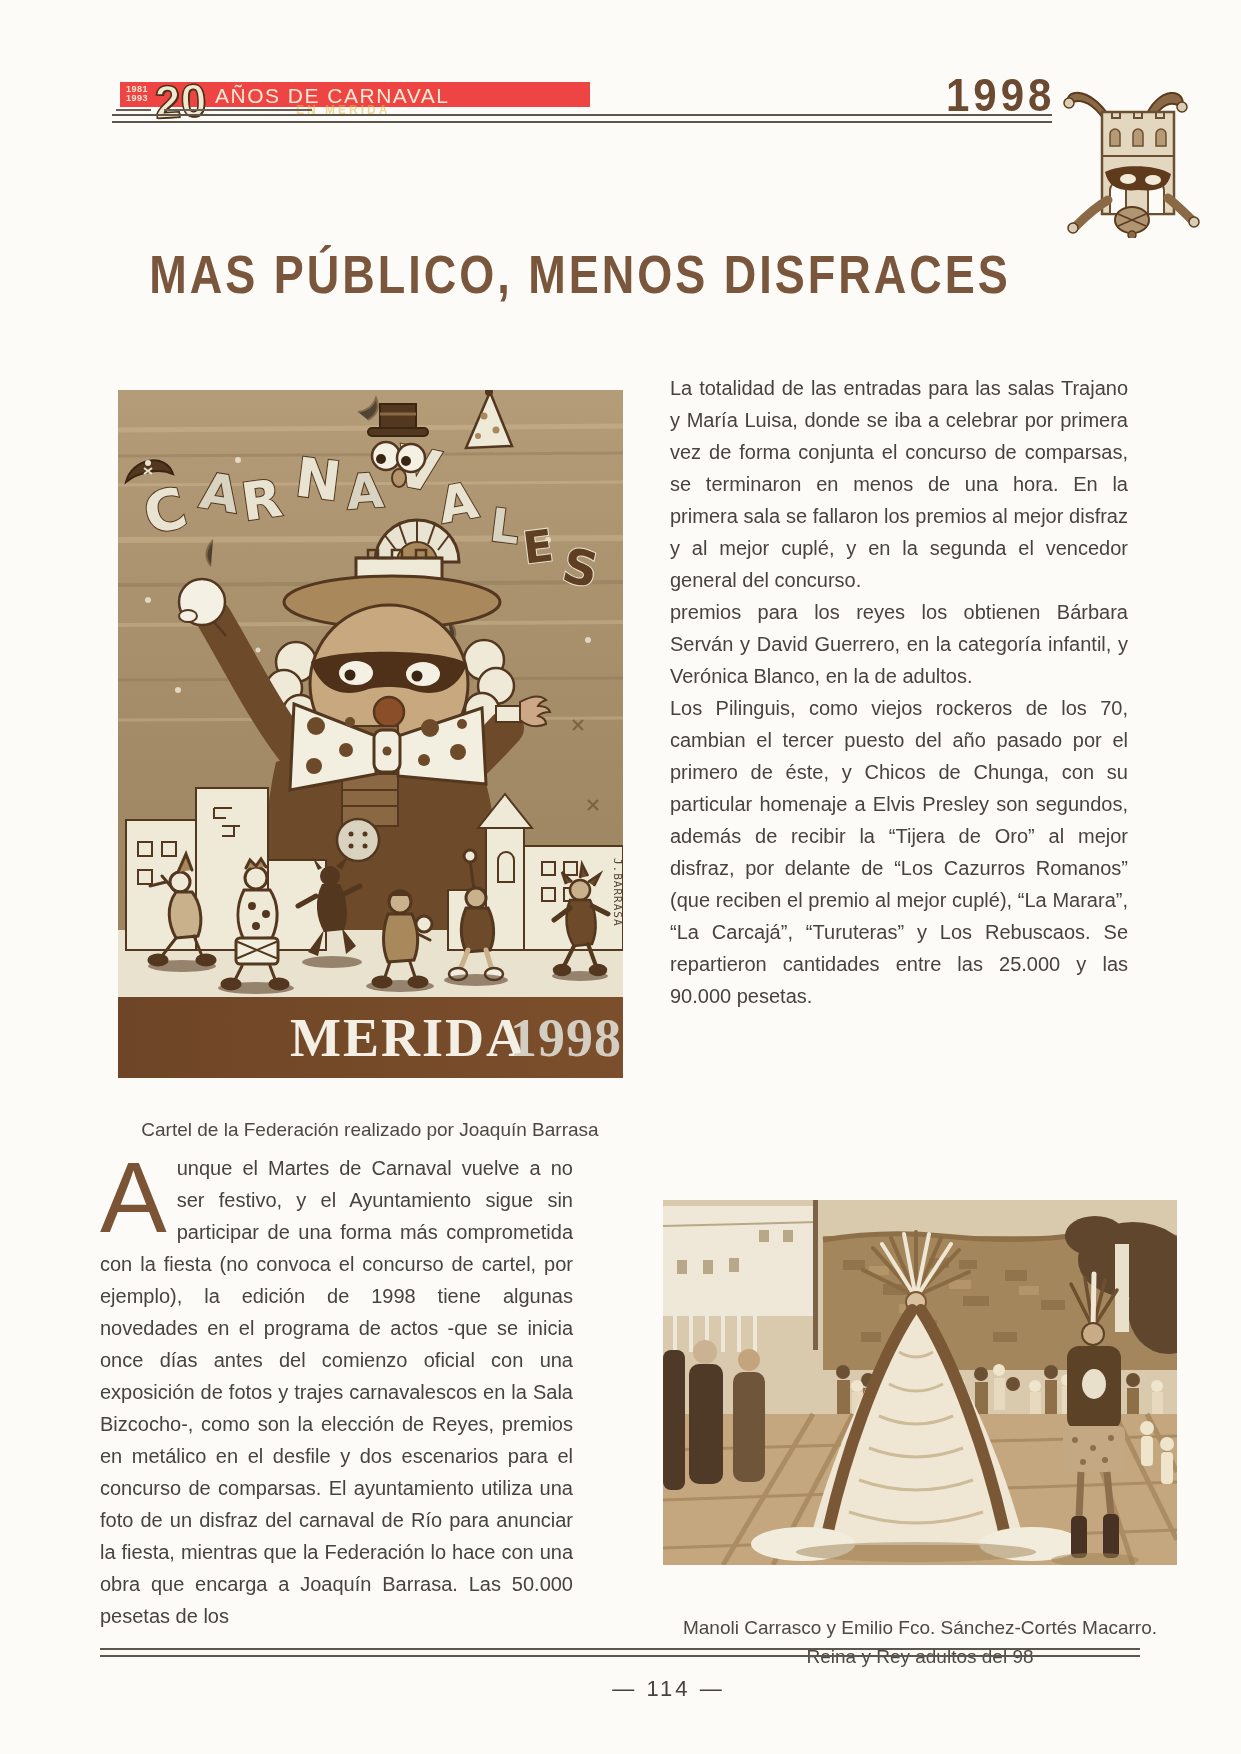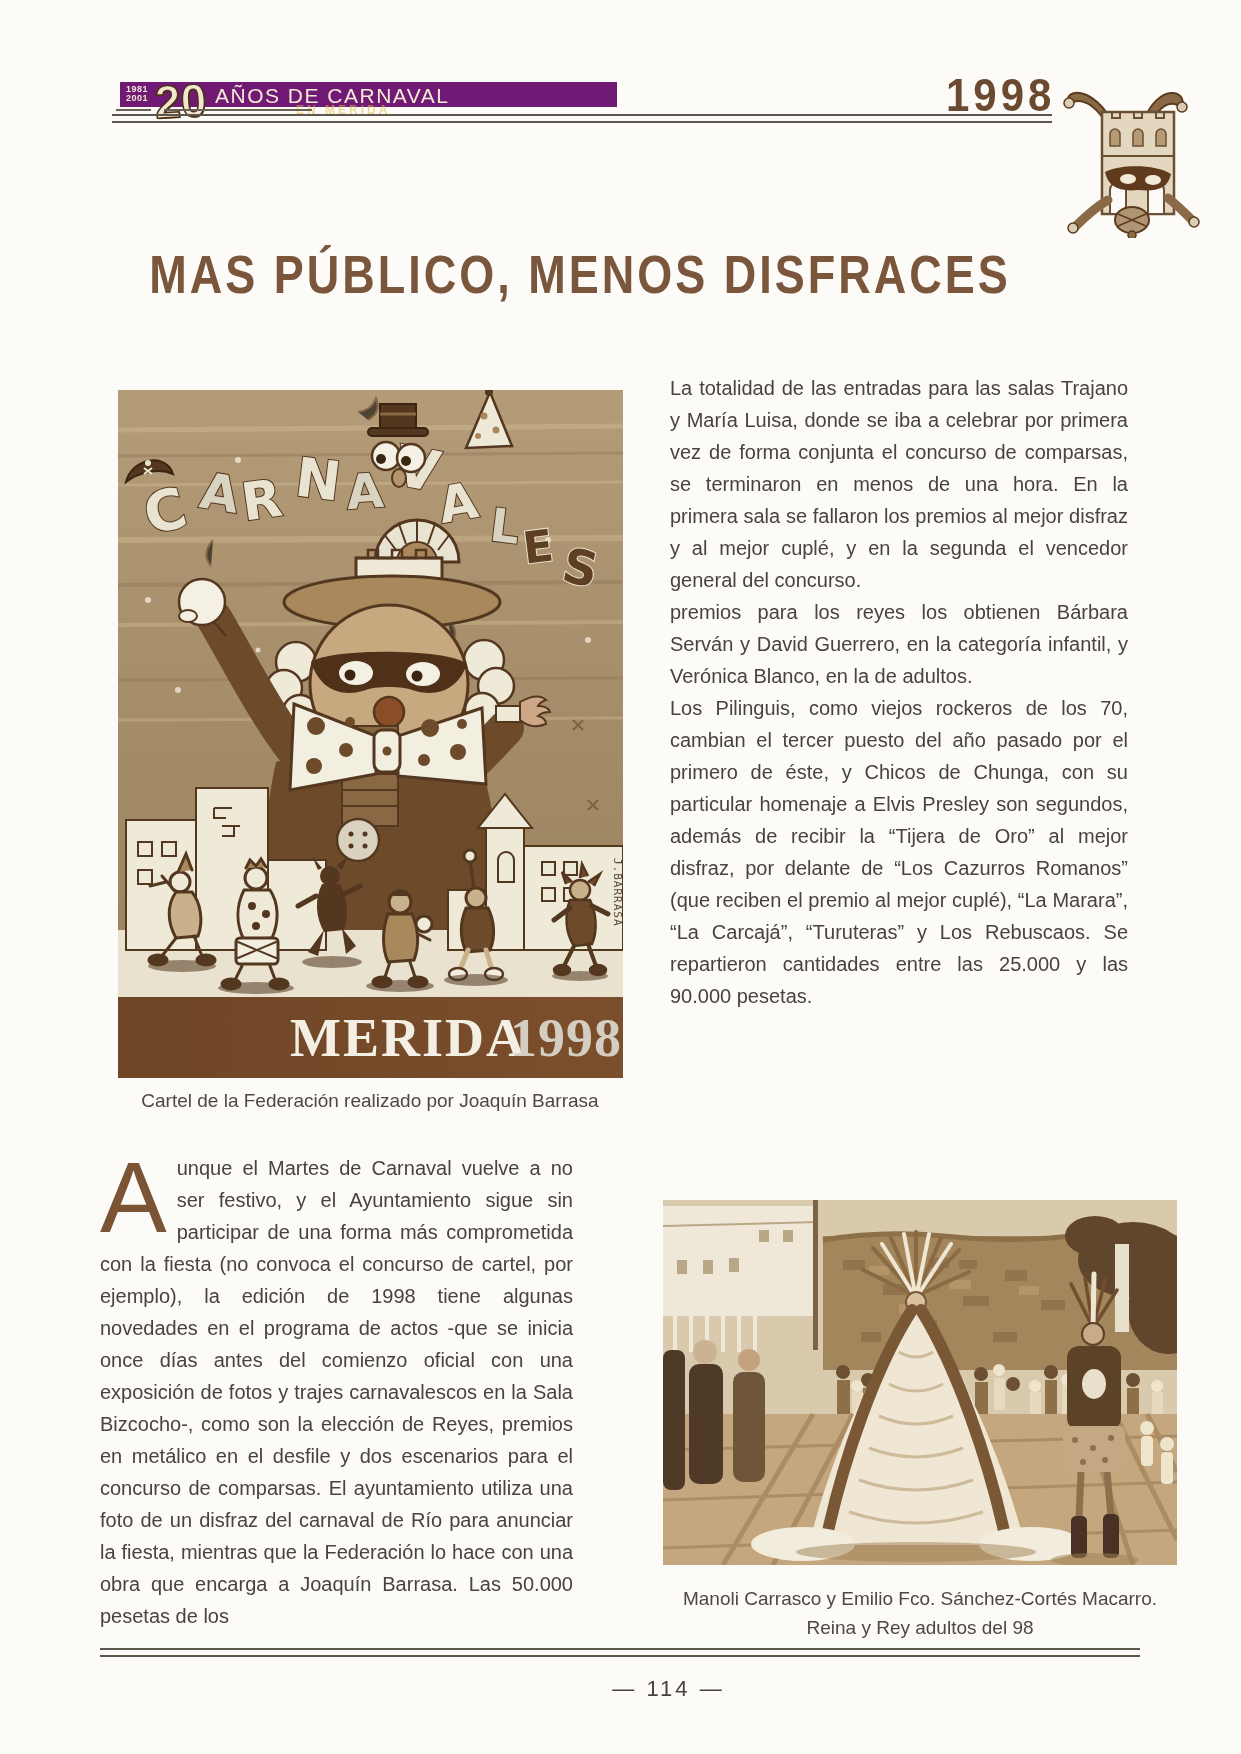--- a/index.html
+++ b/index.html
@@ -2,21 +2,21 @@
 <html><head>
 <meta charset="utf-8">
 <style>
   html,body{margin:0;padding:0;background:#e8e6e0;}
   .page{
     position:relative;width:1241px;height:1754px;margin:0 auto;
     background:#fcfbf7;overflow:hidden;
     font-family:"Liberation Sans", sans-serif;color:#474340;
   }
   
-  .brand-bar{position:absolute;left:120px;top:82px;width:470px;height:25px;background:#701a75;padding-left:27px;}
+  .brand-bar{position:absolute;left:120px;top:82px;width:470px;height:25px;background:#ef4444;}
   .brand-years{position:absolute;left:6px;top:3px;font-size:9px;line-height:9px;font-weight:700;
     color:#f1e7d0;letter-spacing:.5px;}
   .brand-20{position:absolute;left:155px;top:78px;font-size:46px;font-weight:700;color:#f1e7d0;
     -webkit-text-stroke:1.5px #4c3116;text-stroke:1.5px #4c3116;transform:rotate(-3deg);line-height:46px;
     text-shadow:1px 1px 0 #4c3116;}
   .brand-title{position:absolute;left:215px;top:84px;font-size:21px;font-weight:400;color:#f3ead4;
     letter-spacing:1.5px;}
   .brand-sub{position:absolute;left:296px;top:103px;font-size:12px;font-weight:700;color:#e2bd45;
     opacity:.55;letter-spacing:3px;}
   .brand-underline-a{position:absolute;left:116px;top:109px;width:35px;height:2px;background:#6a6156;}
@@ -34,38 +34,38 @@
   .body-text{font-size:20px;line-height:32px;text-align:justify;color:#474340;}
   .left-body{position:absolute;left:100px;top:1152px;width:473px;}
   .right-col{position:absolute;left:670px;top:372px;width:458px;}
   .right-col p{margin:0;}
   .it{}
   .dropcap{float:left;font-size:100px;line-height:86px;height:94px;padding:2px 10px 0 0;
     color:#7a5434;font-weight:400;}
   
   .poster{position:absolute;left:118px;top:390px;width:505px;height:688px;}
   .poster svg,.photo svg,.jester svg{display:block;width:100%;height:100%;}
-  .caption{font-size:19px;line-height:29px;color:#4d4842;text-align:center;}
+  .caption{font-size:19px;line-height:29px;color:#4d4842;text-align:center;margin-top:29px;}
   .poster-caption{position:absolute;left:110px;top:1086px;width:520px;}
   .photo{position:absolute;left:663px;top:1200px;width:514px;height:365px;}
   .photo-caption{position:absolute;left:630px;top:1584px;width:580px;text-align:center;}
   
   .footer-rule{position:absolute;left:100px;top:1648px;width:1040px;}
   .page-number{position:absolute;left:0;top:1676px;width:1241px;text-align:center;
     font-size:22px;letter-spacing:3px;color:#474340;padding-left:48px;}
 </style>
 </head>
 <body>
 
 <div class="page">
 
   <div class="brand-bar">
     <div class="brand-years">
       <div>1981</div>
-      <div>2001</div>
+      <div>1993</div>
     </div>
   </div>
   <div class="brand-20">20</div>
   <div class="brand-title">AÑOS DE CARNAVAL</div>
   <div class="brand-sub">EN MERIDA</div>
   <div class="brand-underline-a"></div>
   <div class="brand-underline-b"></div>
   <div class="rule-double header-rule"></div>
   <div class="header-year">1998</div>
 

